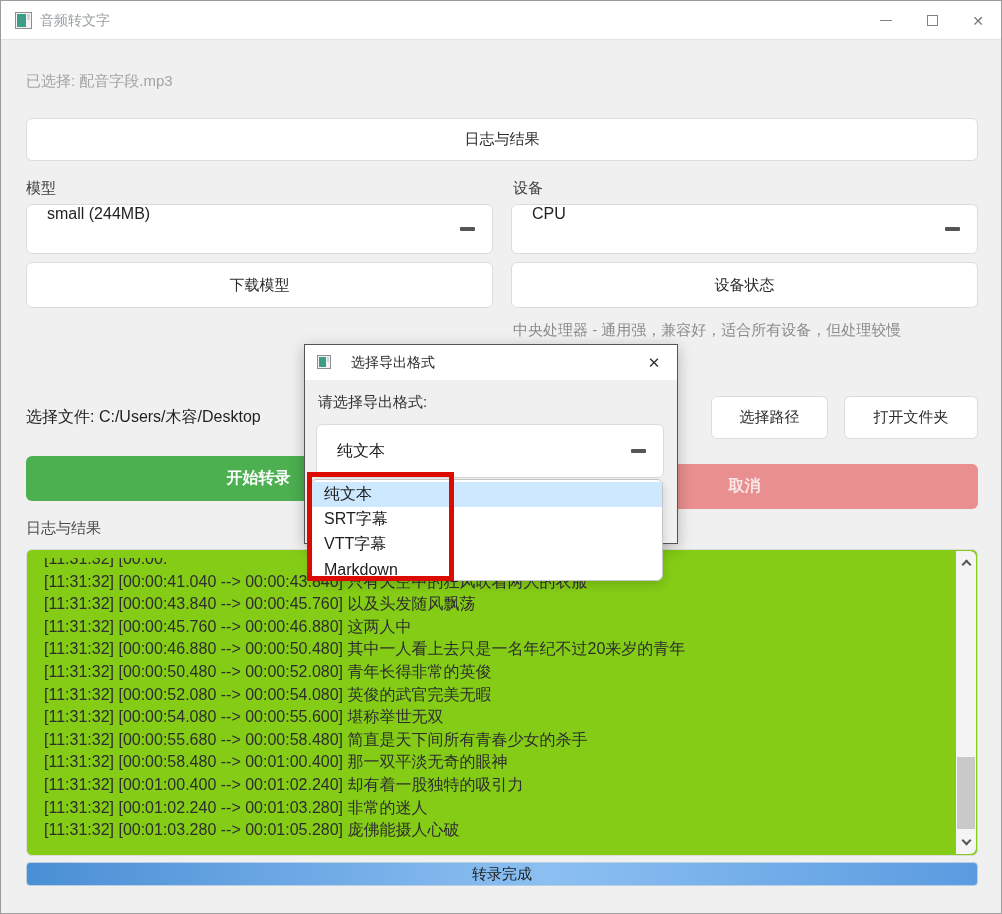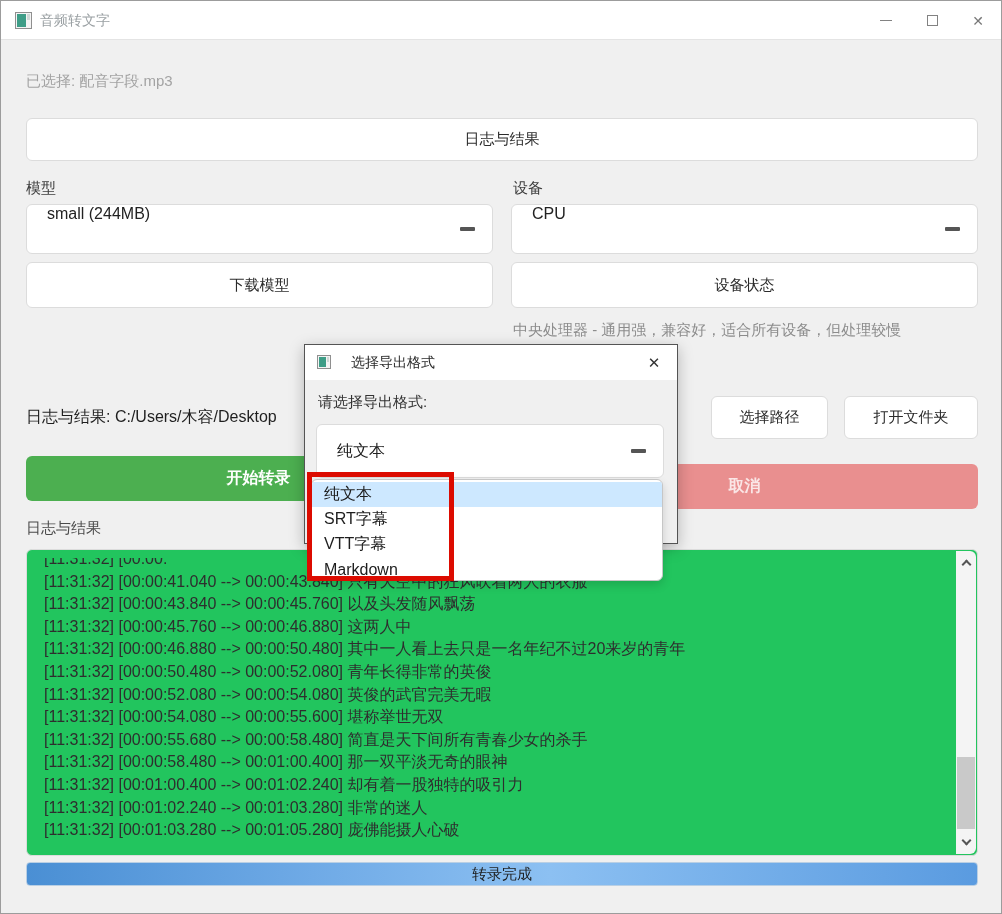--- a/index.html
+++ b/index.html
@@ -48,21 +48,21 @@
   .btn-openfolder{left:843px; top:395px; width:134px; height:43px;}
 
   .btn-start{position:absolute; left:25px; top:455px; width:465px; height:45px; background:var(--green);
        border-radius:6px; display:flex; align-items:center; justify-content:center;
        color:#fff; font-size:16px; font-weight:bold;}
   .btn-cancel{position:absolute; left:510px; top:463px; width:467px; height:45px; background:var(--pink);
        border-radius:6px; display:flex; align-items:center; justify-content:center;
        color:rgba(255,255,255,0.78); font-size:16px; font-weight:bold;}
 
   .log-label{position:absolute; left:25px; top:518px; font-size:15px; color:#4a4a4a;}
-  .log-box{position:absolute; left:25px; top:548px; width:952px; height:307px; background:#22c55e;
+  .log-box{position:absolute; left:25px; top:548px; width:952px; height:307px; background:#84cc16;
        border:1px solid #dcdcdc; border-radius:6px;}
   .log-body{position:absolute; left:1px; top:8px; right:22px; bottom:2px; overflow:hidden;}
   .log-lines{margin-top:-10px; padding-left:16px; font-size:16px; color:#2e2e2e; line-height:22.6px; white-space:nowrap;}
 
   
   .scrollbar{position:absolute; top:1px; right:1px; bottom:1px; width:20px; background:#f4f4f4; border-radius:0 6px 6px 0;}
   .sb-btn{position:absolute; left:0; width:20px; height:20px; display:flex; align-items:center; justify-content:center;}
   .sb-up{top:2px;} .sb-down{bottom:2px;}
   .chev{border:solid #555; border-width:0 2px 2px 0; padding:2.5px;}
   .chev-up{transform:rotate(-135deg); margin-top:3px;}
@@ -132,21 +132,21 @@
   <div class="combo combo-device">
     <span>CPU</span>
     <span class="dash"></span>
   </div>
 
   <div class="btn btn-download">下载模型</div>
   <div class="btn btn-devstat">设备状态</div>
 
   <div class="desc desc-device">中央处理器 - 通用强，兼容好，适合所有设备，但处理较慢</div>
 
-  <div class="save-path">日志与结果: C:/Users/木容/Desktop</div>
+  <div class="save-path">选择文件: C:/Users/木容/Desktop</div>
   <div class="btn btn-openfolder">打开文件夹</div>
   <div class="btn btn-choosepath">选择路径</div>
 
   <div class="btn-start">开始转录</div>
   <div class="btn-cancel">取消</div>
 
   <div class="log-label">日志与结果</div>
   <div class="log-box">
     <div class="log-body">
       <div class="log-lines">

